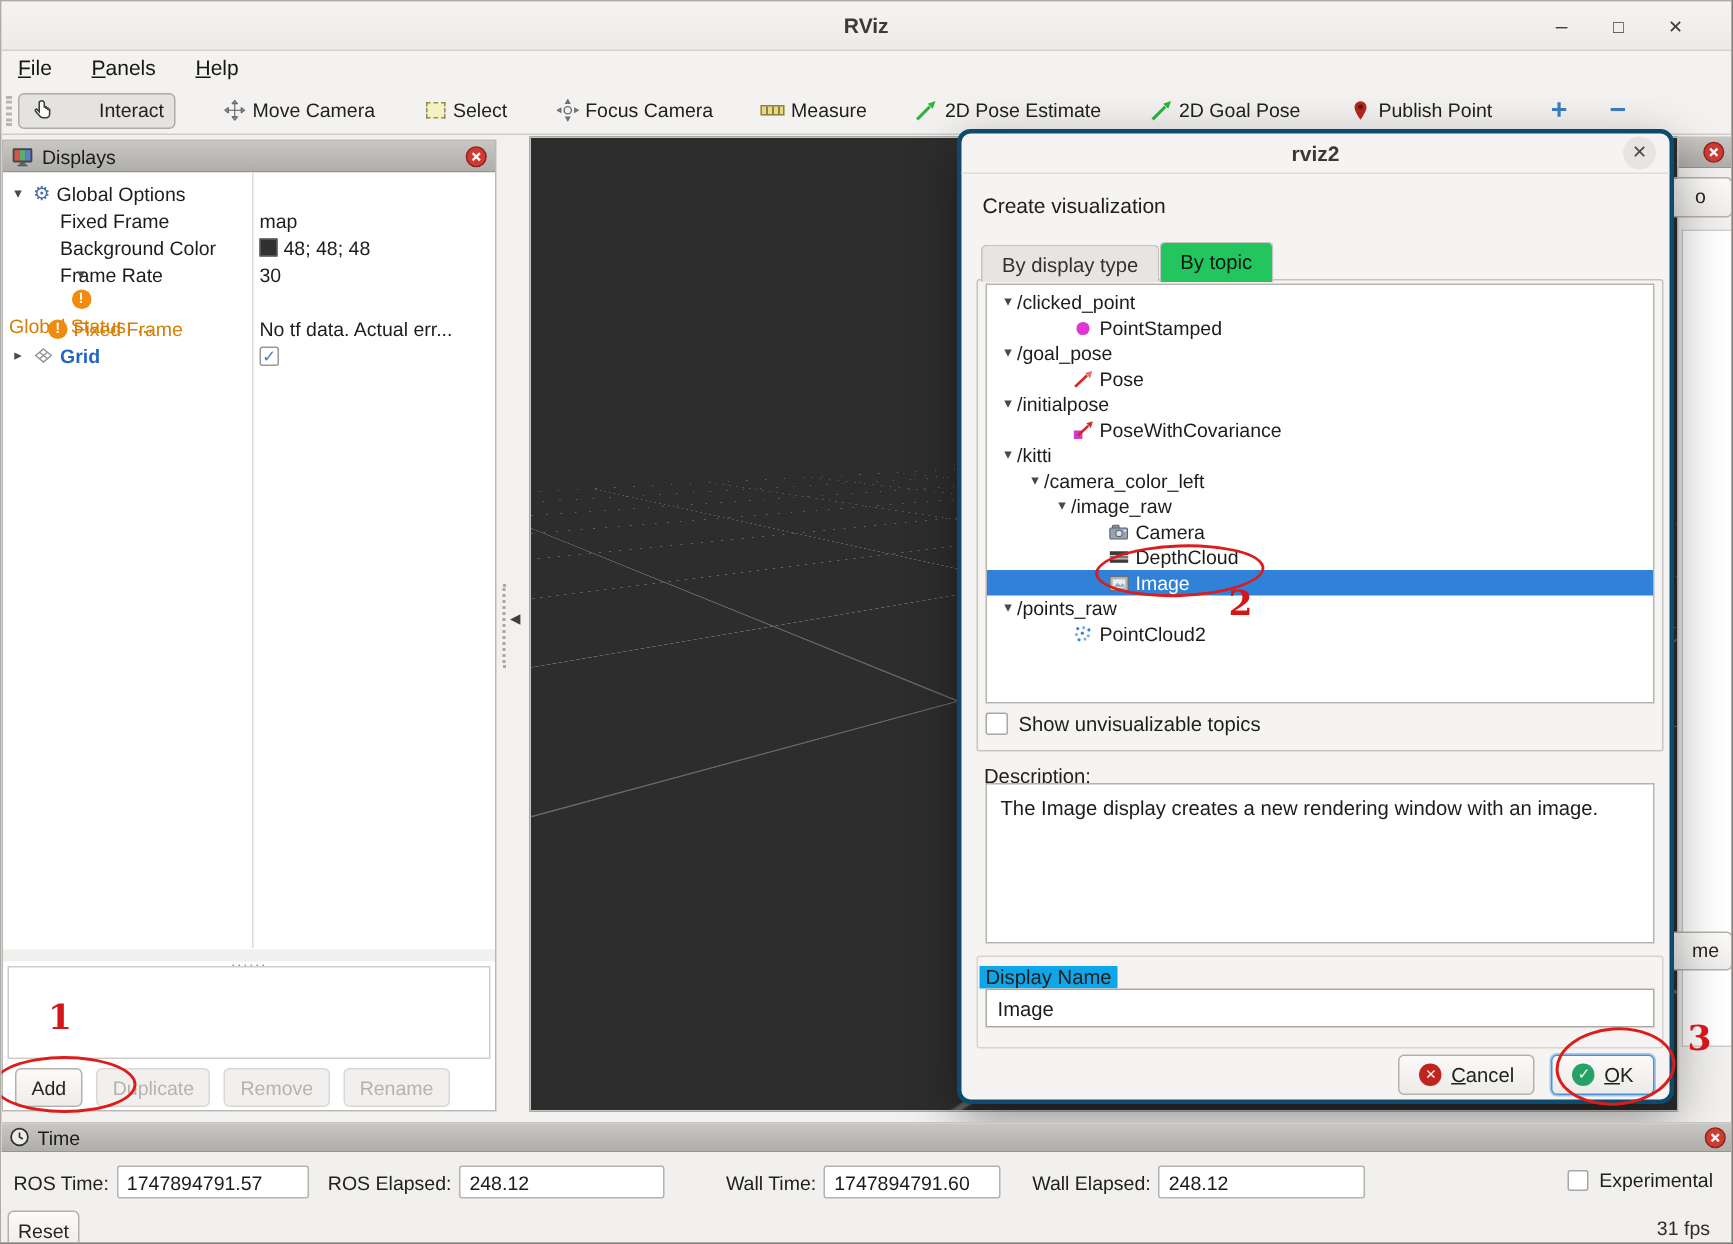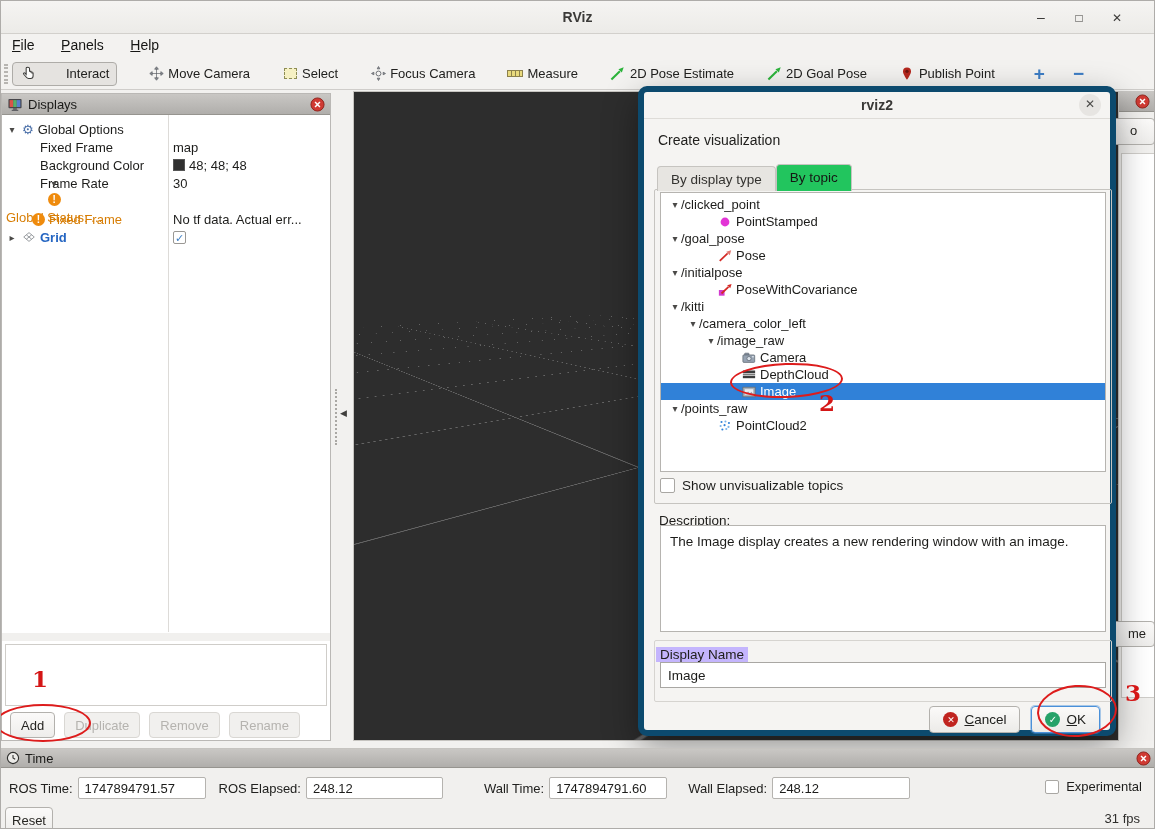--- a/index.html
+++ b/index.html
@@ -84,21 +84,21 @@
   .views-strip { position:absolute; left:1117px; top:90px; width:38px; height:650px; background:#f1f0ee; border-left:1px solid #c6c4c0; }
   .views-strip .phead { height:21px; padding:0 4px; }
   .vzero { position:absolute; left:-18px; top:27px; width:54px; height:27px; background:linear-gradient(#fbfaf9,#eeedeb);
     border:1px solid #b3b1ad; border-radius:4px; font-size:13px; color:#262522; padding:4px 0 0 28px; }
   .vlist { position:absolute; left:2px; top:62px; width:34px; height:545px; background:#fff; border:1px solid #cfcdc9; border-right:none; }
   .vrename { position:absolute; left:-26px; top:530px; width:62px; height:26px; background:linear-gradient(#fbfaf9,#eeedeb);
     border:1px solid #b3b1ad; border-radius:4px; font-size:13px; color:#262522; padding:4px 0 0 34px; }
 
   
   .dialog { position:absolute; left:637px; top:85px; width:478px; height:650px; background:#f5f4f2;
-    border:6px solid #0c4a6e; border-radius:9px; box-shadow:0 12px 34px rgba(0,0,0,.38); }
+    border:3px solid #0c4a6e; border-radius:9px; box-shadow:0 12px 34px rgba(0,0,0,.38); }
   .dlg-head { position:relative; height:27px; border-bottom:1px solid #dedcd8; }
   .dlg-head .title { text-align:center; line-height:26px; font-weight:bold; font-size:14px; color:#3a3937; }
   .dlg-x { position:absolute; right:9px; top:2px; width:22px; height:22px; border-radius:50%; background:#e7e5e2;
     color:#4c4b49; text-align:center; line-height:21px; font-size:12px; }
   .dlg-x::before { content:"✕"; }
   .dlg-heading { position:absolute; left:14px; top:40px; font-size:14px; color:#21201e; }
   .gframe { position:absolute; left:10px; top:97px; width:458px; height:315px; border:1px solid #c6c4c0; border-radius:2px; }
   .tabs { position:absolute; left:13px; top:72px; display:flex; align-items:flex-end; }
   .tab { font-size:13.5px; padding:5px 13px; border:1px solid #c6c4c0; border-bottom:none; border-radius:4px 4px 0 0; }
   .tab.inactive { background:#e7e5e1; color:#33322f; height:25px; }
@@ -515,21 +515,21 @@
 
     <div class="chk-row">
       <span class="chk"></span>
       <span>Show unvisualizable topics</span>
     </div>
 
     <div class="desc-label">Description:</div>
     <div class="desc-box"><span>The Image display creates a new rendering window with an image.</span></div>
 
     <div class="dn-wrap"></div>
-    <div class="dn-label" style="background:#c4b5fd;padding:0 4px;">Display Name</div>
+    <div class="dn-label" style="background:#0ea5e9;padding:0 4px;">Display Name</div>
     <input class="dn-input" value="Image" style="">
 
     <div class="dlg-btns">
       <span class="dbtn">
         <span class="ico-ball ball-red"></span>
         <span><span class="mn">C</span><span>ancel</span></span>
       </span>
       <span class="dbtn focus">
         <span class="ico-ball ball-green"></span>
         <span><span class="mn">O</span><span>K</span></span>

